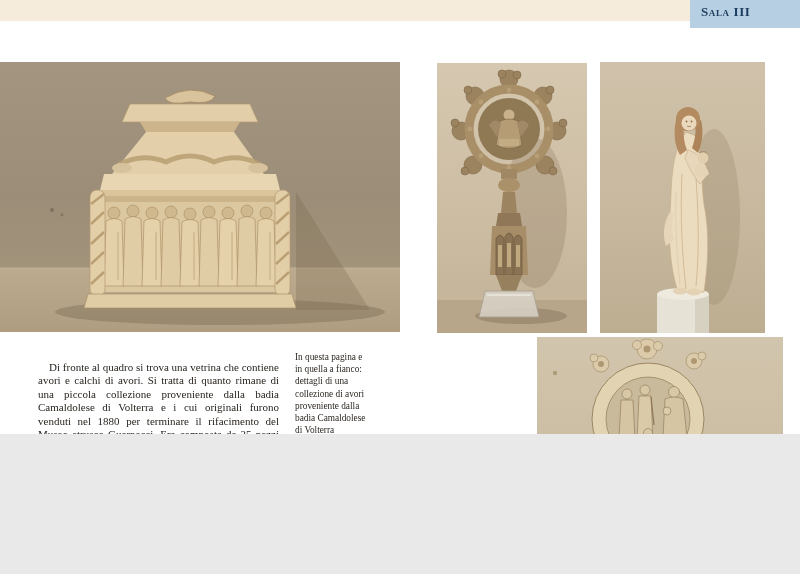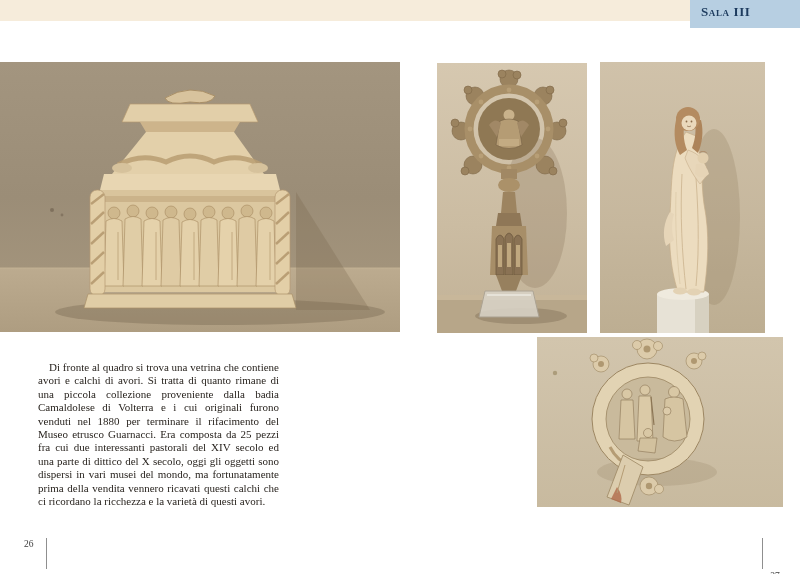--- a/index.html
+++ b/index.html
@@ -1,18 +1,18 @@
 <!DOCTYPE html>
 <html><head>
 <meta charset="utf-8">
 <style>
   html,body{margin:0;padding:0;background:#e9e9e9;}
   *{box-sizing:border-box;}
   .spread{
-    position:relative;width:800px;height:574px;background:#ffffff;
+    position:relative;width:800px;height:434px;background:#ffffff;
     font-family:"Liberation Serif", serif;overflow:hidden;margin:0 auto;
   }
   .top-band{position:absolute;left:0;top:0;width:800px;height:21px;background:#f6ecdb;}
   .header-tab{position:absolute;left:690px;top:0;width:110px;height:28px;background:#b7cfe2;}
   .header-title{
     font-variant:small-caps;font-weight:bold;font-size:13px;line-height:24px;
     color:#1d3b5e;padding-left:11px;letter-spacing:0.6px;
   }
   .photo{position:absolute;overflow:hidden;}
   .photo svg{display:block;width:100%;height:100%;}
@@ -313,19 +313,26 @@
         <path d="M128 62 Q137 58 146 62 L150 100 Q137 108 126 100 Z" fill="#d6c5a2"></path>
         <circle cx="130" cy="74" r="4" fill="#dccbaa"></circle>
         <circle cx="111" cy="96" r="4.5" fill="#d9c8a5"></circle>
         <polygon points="103,101 120,101 118,116 101,114" fill="#d2c19e"></polygon>
       </g>
     </svg>
   </div>
 
   <p class="body-text">Di fronte al quadro si trova una vetrina che contiene avori e calchi di avori. Si tratta di quanto rimane di una piccola collezione proveniente dalla badia Camaldolese di Volterra e i cui originali furono venduti nel 1880 per terminare il rifacimento del Museo etrusco Guarnacci. Era composta da 25 pezzi fra cui due interessanti pastorali del XIV secolo ed una parte di dittico del X secolo, oggi gli oggetti sono dispersi in vari musei del mondo, ma fortunatamente prima della vendita vennero ricavati questi calchi che ci ricordano la ricchezza e la varietà di questi avori.</p>
 
+  <div class="caption">In questa pagina e
+in quella a fianco:
+dettagli di una
+collezione di avori
+proveniente dalla
+badia Camaldolese
+di Volterra</div>
 
   <div class="folio folio-left">26</div>
   <div class="folio-rule rule-left"></div>
   <div class="folio folio-right">27</div>
   <div class="folio-rule rule-right"></div>
 
 </div>
 
 </body></html>

